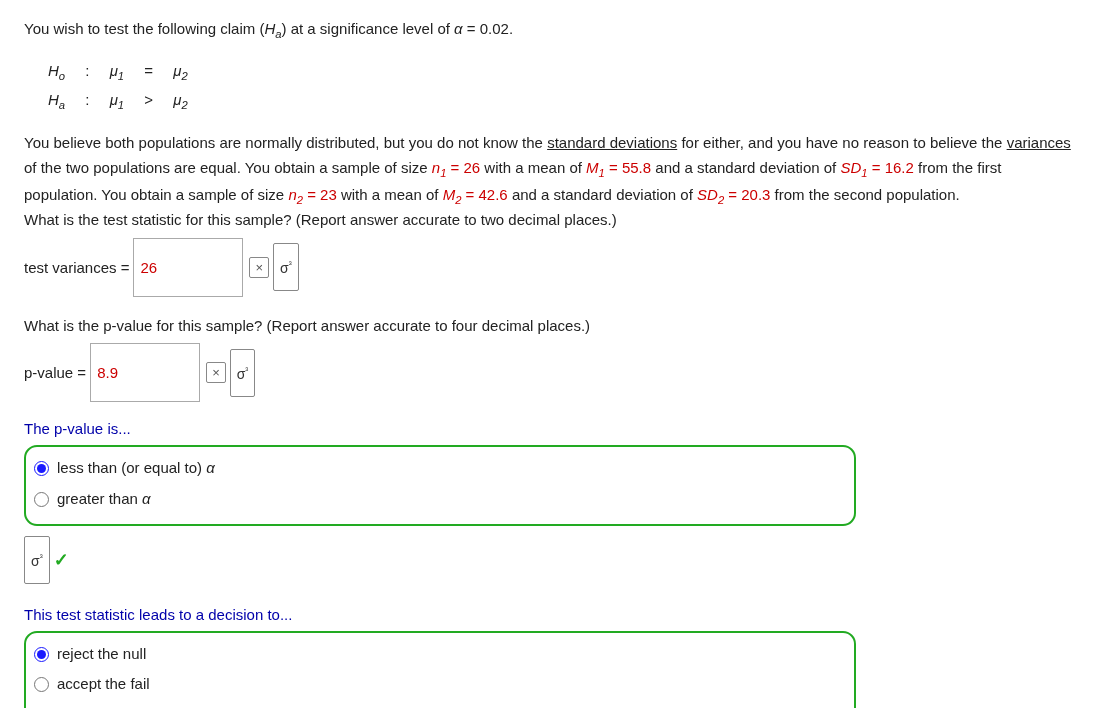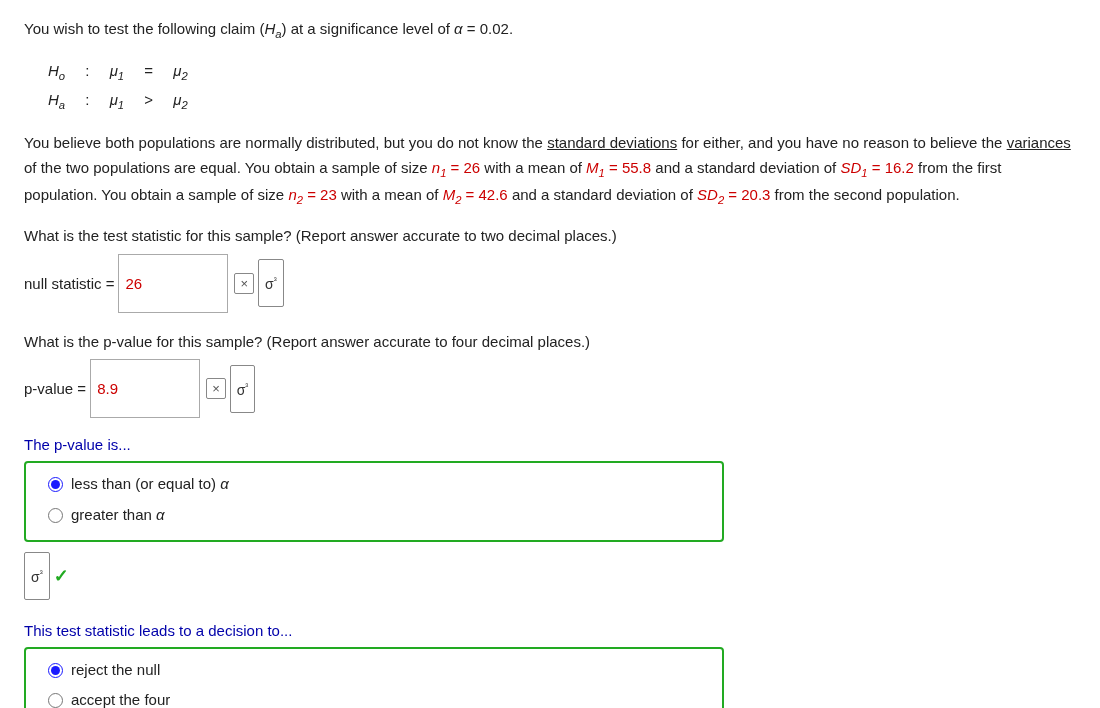--- a/index.html
+++ b/index.html
@@ -7,21 +7,21 @@
       font-family: Arial, sans-serif;
       font-size: 15px;
       background: #fff;
       color: #222;
       padding: 18px 24px;
       max-width: 1100px;
     }
     .intro-line { margin-bottom: 14px; line-height: 1.5; }
     .hypotheses { margin: 0 0 16px 24px; line-height: 1.8; }
     .hyp-line { display: flex; align-items: flex-start; gap: 16px; }
-    .description { line-height: 1.65; margin-bottom: 16px; }
+    .description { line-height: 1.65; margin-bottom: 0; }
     .highlight-red { color: #c00; font-weight: normal; }
     .question-label { margin-bottom: 6px; line-height: 1.5; }
     .input-row { display: flex; align-items: center; gap: 4px; margin-bottom: 18px; }
     .answer-input {
       border: 1px solid #aaa;
       padding: 20px 6px;
       font-size: 15px;
       width: 110px;
       color: #c00;
     }
@@ -41,24 +41,24 @@
       border-radius: 2px;
       padding: 14px 6px;
       cursor: pointer;
       font-size: 14px;
       color: #333;
     }
     .pvalue-label { color: #00a; }
     .section-label { color: #00a; margin-bottom: 8px; }
     .radio-box {
       border: 2px solid #2a2;
-      border-radius: 4px;
-      padding: 10px 14px 14px 22px;
+      border-radius: 13px;
+      padding: 10px 14px 14px 8px;
       margin-bottom: 10px;
-      width: 700px;
+      width: 832px;
     }
     .radio-option {
       display: flex;
       align-items: center;
       gap: 8px;
       margin-bottom: 8px;
       line-height: 1.5;
       cursor: pointer;
     }
     .radio-option:last-child { margin-bottom: 0; }
@@ -104,21 +104,21 @@
   for either, and you have no reason to believe the <span style="text-decoration:underline;">variances</span> of the two populations are equal. You
   obtain a sample of size <span class="math highlight-red">n<sub>1</sub></span><span class="highlight-red"> = 26</span> with a mean of <span class="math highlight-red">M<sub>1</sub></span><span class="highlight-red"> = 55.8</span> and a standard deviation of <span class="math highlight-red">SD<sub>1</sub></span><span class="highlight-red"> = 16.2</span>
   from the first population. You obtain a sample of size <span class="math highlight-red">n<sub>2</sub></span><span class="highlight-red"> = 23</span> with a mean of <span class="math highlight-red">M<sub>2</sub></span><span class="highlight-red"> = 42.6</span> and a
   standard deviation of <span class="math highlight-red">SD<sub>2</sub></span><span class="highlight-red"> = 20.3</span> from the second population.
 </div>
 
 <div class="question-label">
   What is the test statistic for this sample? (Report answer accurate to two decimal places.)
 </div>
 <div class="input-row">
-  <span>null statistic =</span>
+  <span>test variances =</span>
   <input class="answer-input" type="text" value="26" style="">
   <button class="clear-btn">×</button>
   <button class="sigma-btn">σ<sup style="font-size:0.7em">ᶟ</sup></button>
 </div>
 
 <div class="question-label">
   What is the p-value for this sample? (Report answer accurate to four decimal places.)
 </div>
 <div class="input-row">
   <span>p-value =</span>
@@ -147,21 +147,21 @@
 
 <div class="section-gap" style="margin-top:22px;">
   <div class="section-label pvalue-label">This test statistic leads to a decision to...</div>
   <div class="radio-box">
     <div class="radio-option">
       <input type="radio" name="decision-group" id="d1" checked="" style="">
       <label for="d1">reject the null</label>
     </div>
     <div class="radio-option">
       <input type="radio" name="decision-group" id="d2" style="">
-      <label for="d2">accept the four</label>
+      <label for="d2">accept the fail</label>
     </div>
     <div class="radio-option">
       <input type="radio" name="decision-group" id="d3" style="">
       <label for="d3">fail to reject <span style="color:#00a;text-decoration:underline;">the null</span></label>
     </div>
   </div>
   <div class="check-row">
     <button class="sigma-btn">σ<sup style="font-size:0.7em">ᶟ</sup></button>
     <span class="check-icon">✓</span>
   </div>

